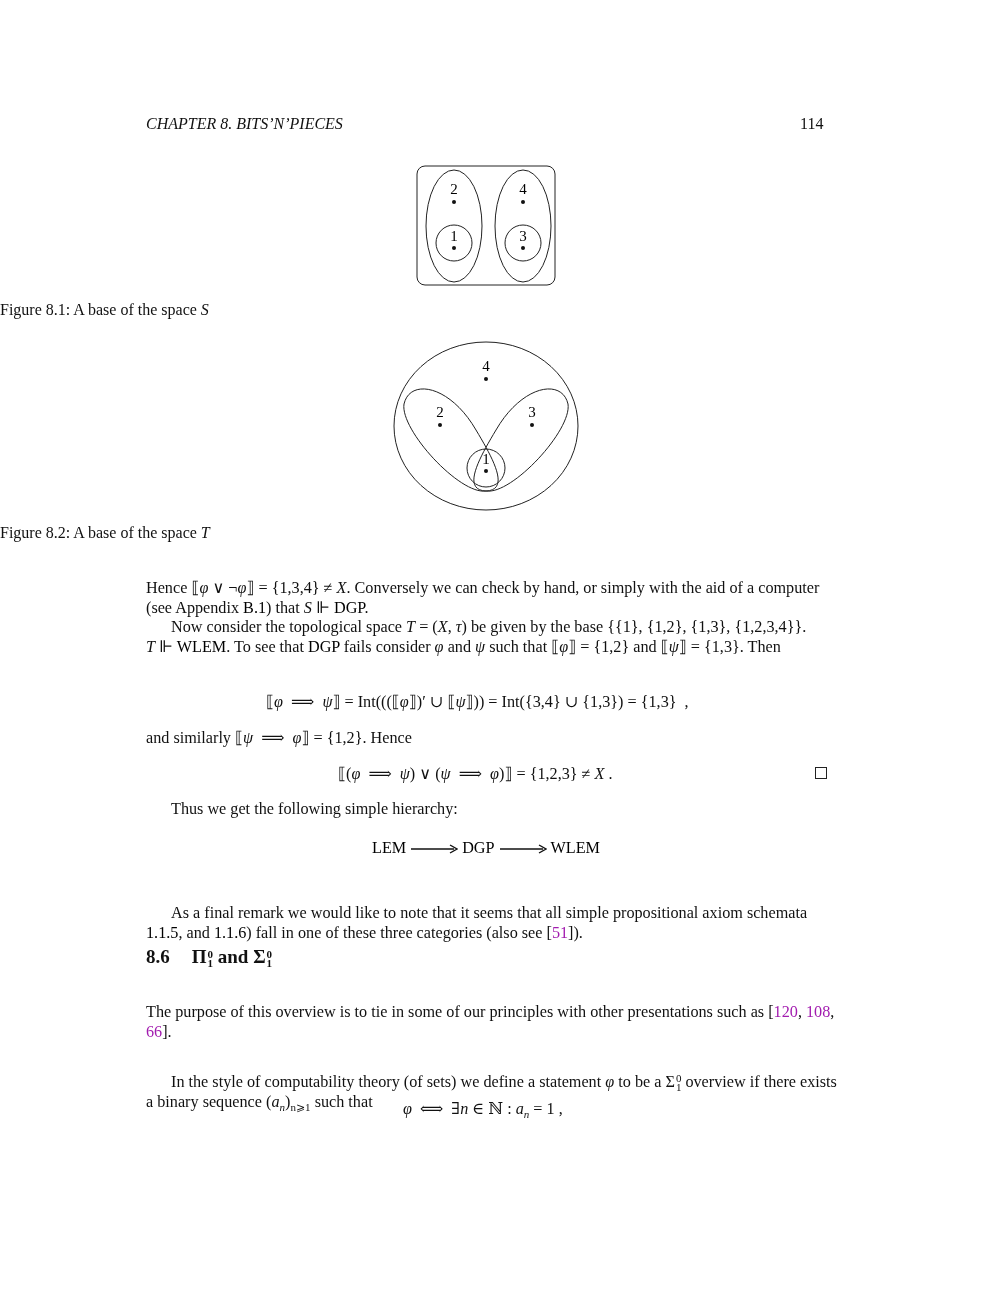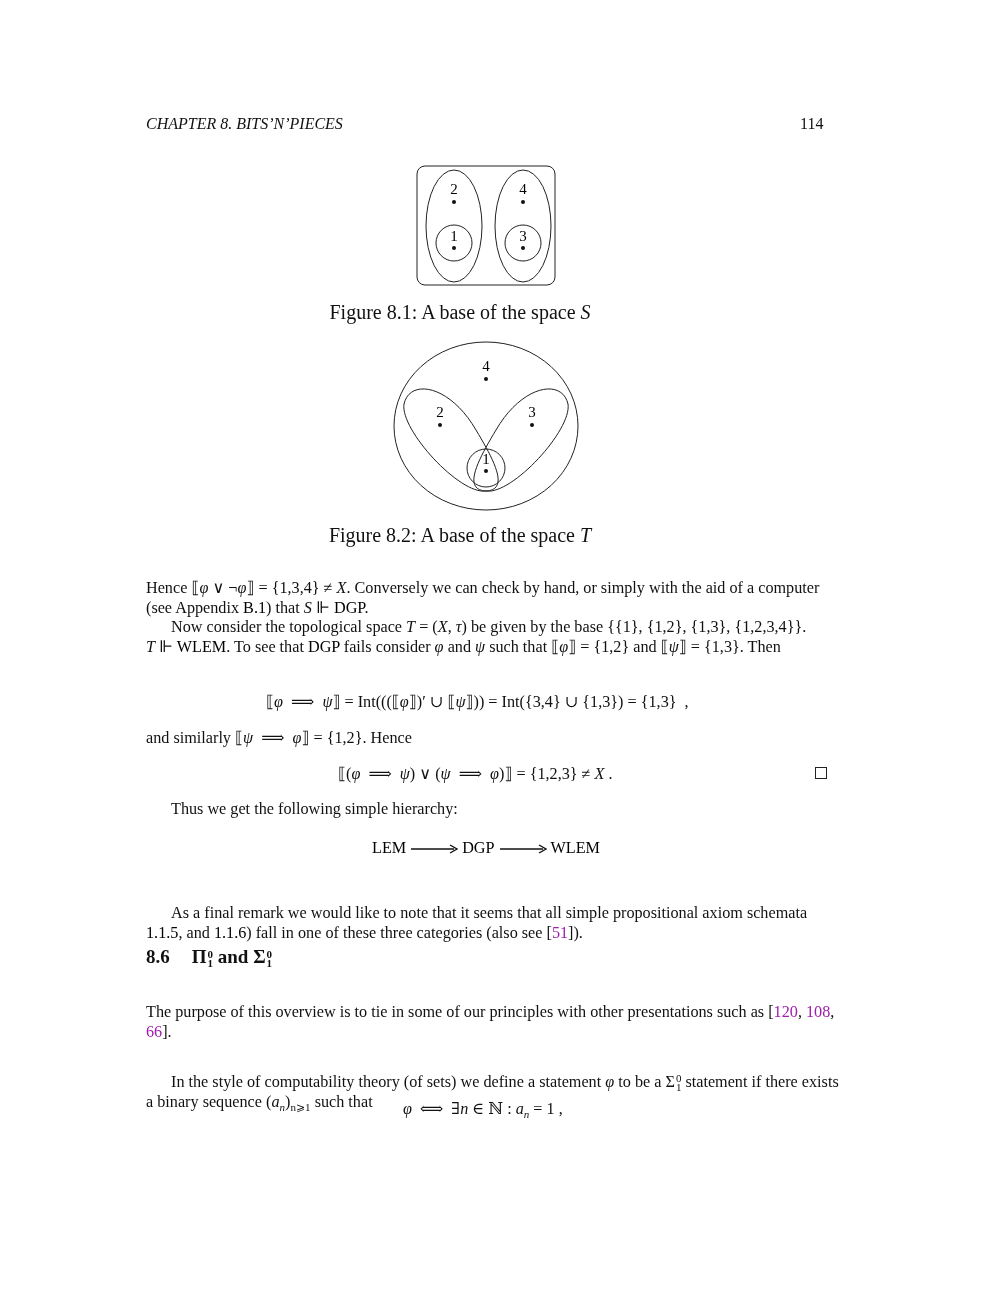--- a/index.html
+++ b/index.html
@@ -1,21 +1,21 @@
 <!DOCTYPE html>
 <html><head>
 <meta charset="utf-8">
 <style>
   html, body { margin: 0; padding: 0; background: #ffffff; }
   body { width: 1000px; height: 1294px; position: relative; overflow: hidden;
          font-family: "Liberation Serif", "DejaVu Serif", serif; color: #111; font-size: 16.2px; }
   .abs { position: absolute; }
   .header-left { left: 146px; top: 115px; font-style: italic; font-size: 16px; }
   .header-right { left: 800px; top: 115px; font-size: 16px; }
-  .caption { width: 920px; left: 0; text-align: center; font-size: 20px; }
+  .caption { width: 920px; left: 0; text-align: left; font-size: 16px; }
   .para { left: 146px; width: 682px; line-height: 19.5px; text-align: justify; }
   .line { white-space: nowrap; }
   .link-blue { color: #000000; }
   .link-cyan { color: #a21caf; }
   .eq { white-space: nowrap; font-size: 16.2px; }
   .qed { left: 815px; top: 767px; width: 10px; height: 10px; border: 1px solid #222; }
   .section-title { left: 146px; top: 946px; font-weight: bold; font-size: 19px; }
   .section-title .num { margin-right: 22px; }
   sup, sub { font-size: 11px; line-height: 0; }
   .subsup { display: inline-block; vertical-align: -4px; line-height: 9px; font-size: 11px; text-align: left; margin-left: 1px; }
@@ -101,17 +101,17 @@
 </div>
 
 <div class="abs section-title"><span class="num">8.6</span><span>Π</span><span class="subsup"><span>0</span><span>1</span></span><span style="white-space:pre"> and </span><span>Σ</span><span class="subsup"><span>0</span><span>1</span></span></div>
 
 <div class="abs para" style="top:1003px;">
   <div class="line"><span>The purpose of this overview is to tie in some of our principles with other presentations such as [</span><span class="link-cyan">120</span><span>, </span><span class="link-cyan">108</span><span>,</span></div>
   <div class="line"><span class="link-cyan">66</span><span>].</span></div>
 </div>
 
 <div class="abs para" style="top:1073px;">
-  <div class="line" style="padding-left:25px;"><span>In the style of computability theory (of sets) we define a statement </span><i>φ</i><span> to be a Σ</span><span class="subsup"><span>0</span><span>1</span></span><span> statement if there exists</span></div>
+  <div class="line" style="padding-left:25px;"><span>In the style of computability theory (of sets) we define a statement </span><i>φ</i><span> to be a Σ</span><span class="subsup"><span>0</span><span>1</span></span><span> overview if there exists</span></div>
   <div class="line"><span>a binary sequence (</span><i>a</i><sub><i>n</i></sub><span>)</span><sub>n⩾1</sub><span> such that</span></div>
 </div>
 
 <div class="abs eq" style="left:403px; top:1099px;"><i>φ</i><span style="white-space:pre">  ⟺  ∃</span><i>n</i><span> ∈ ℕ : </span><i>a</i><sub><i>n</i></sub><span> = 1 ,</span></div>
 
 </body></html>

